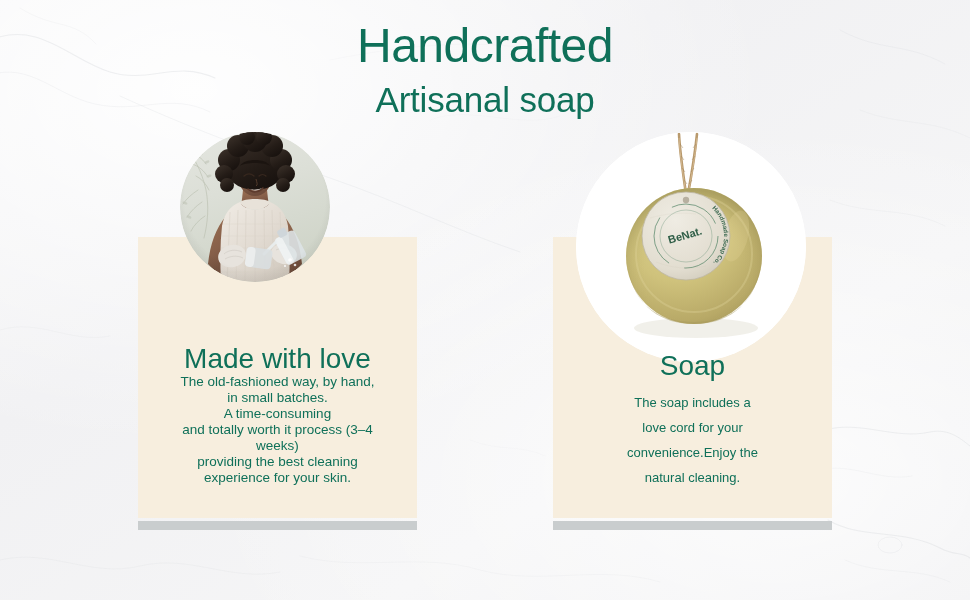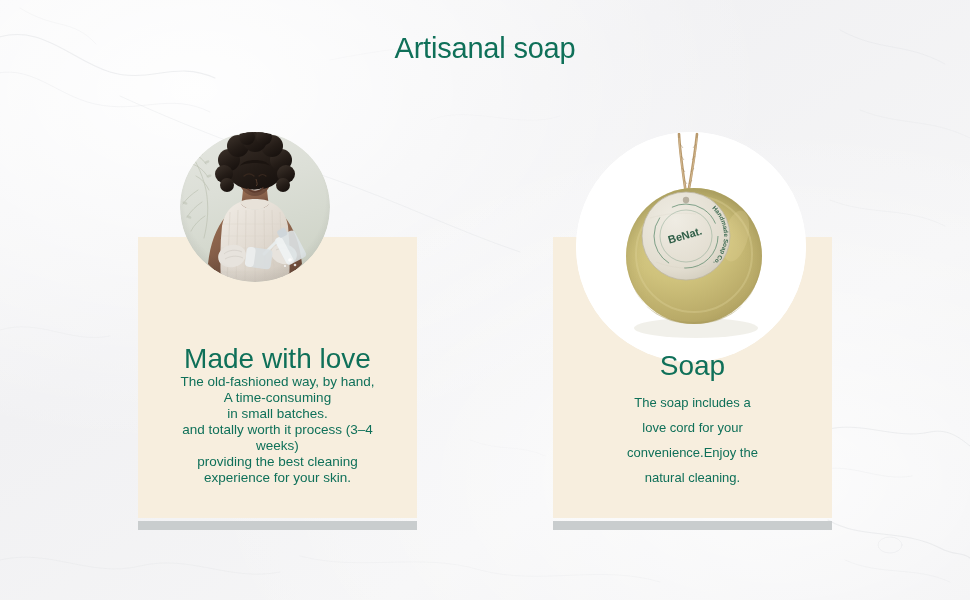--- a/index.html
+++ b/index.html
@@ -13,21 +13,21 @@
   
   #marble-bg { position:absolute; inset:0; width:970px; height:600px; }
 
   
   .header { position:absolute; top:22px; left:0; width:970px; text-align:center; }
   .title {
     font-size:48px; line-height:1.0; color:#0f7059;
     font-weight:400; letter-spacing:-0.5px;
   }
   .subtitle {
-    font-size:29px; line-height:1.0; color:#0f7059;
+    font-size:35px; line-height:1.0; color:#0f7059;
     font-weight:400; margin-top:12px; letter-spacing:-0.2px;
   }
 
   
   .card { position:absolute; }
   .card-panel {
     position:absolute; left:0; top:0;
     background:#f7eede;
   }
   .card-shadow {
@@ -112,20 +112,21 @@
   <g stroke="#cacdd3" fill="none" opacity="0.45" stroke-linecap="round">
     <path d="M0,330 C40,318 70,344 110,336" stroke-width="0.8" opacity="0.3"></path>
     <path d="M0,560 C50,548 90,578 140,566 C190,554 230,582 280,572" stroke-width="0.9" opacity="0.35"></path>
     <path d="M300,556 C360,572 420,552 480,570 C540,586 600,564 660,582" stroke-width="0.8" opacity="0.28"></path>
     <path d="M430,120 C470,104 520,130 560,116" stroke-width="0.7" opacity="0.2"></path>
     <path d="M470,440 C500,452 520,444 545,456" stroke-width="0.7" opacity="0.2"></path>
   </g>
 </svg>
 
 <div class="header">
+  <div class="title">Handcrafted</div>
   <div class="subtitle">Artisanal soap</div>
 </div>
 
 <div class="card" id="card-left">
 
   <div class="card-panel"></div>
   <div class="card-shadow"></div>
 
   <div class="card-circle">
     <svg viewBox="0 0 150 150" width="150" height="150">
@@ -263,22 +264,22 @@
 
         <rect width="150" height="150" fill="url(#lvig)"></rect>
       </g>
     </svg>
   </div>
 
   <div class="card-heading">Made with love</div>
 
   <div class="card-body">
     <span class="ln">The old-fashioned way, by hand,</span>
+    <span class="ln">in small batches.</span>
     <span class="ln">A time-consuming</span>
-    <span class="ln">in small batches.</span>
     <span class="ln">and totally worth it process (3–4</span>
     <span class="ln">weeks)</span>
     <span class="ln">providing the best cleaning</span>
     <span class="ln">experience for your skin.</span>
   </div>
 </div>
 
 <div class="card" id="card-right">
 
   <div class="card-panel"></div>

